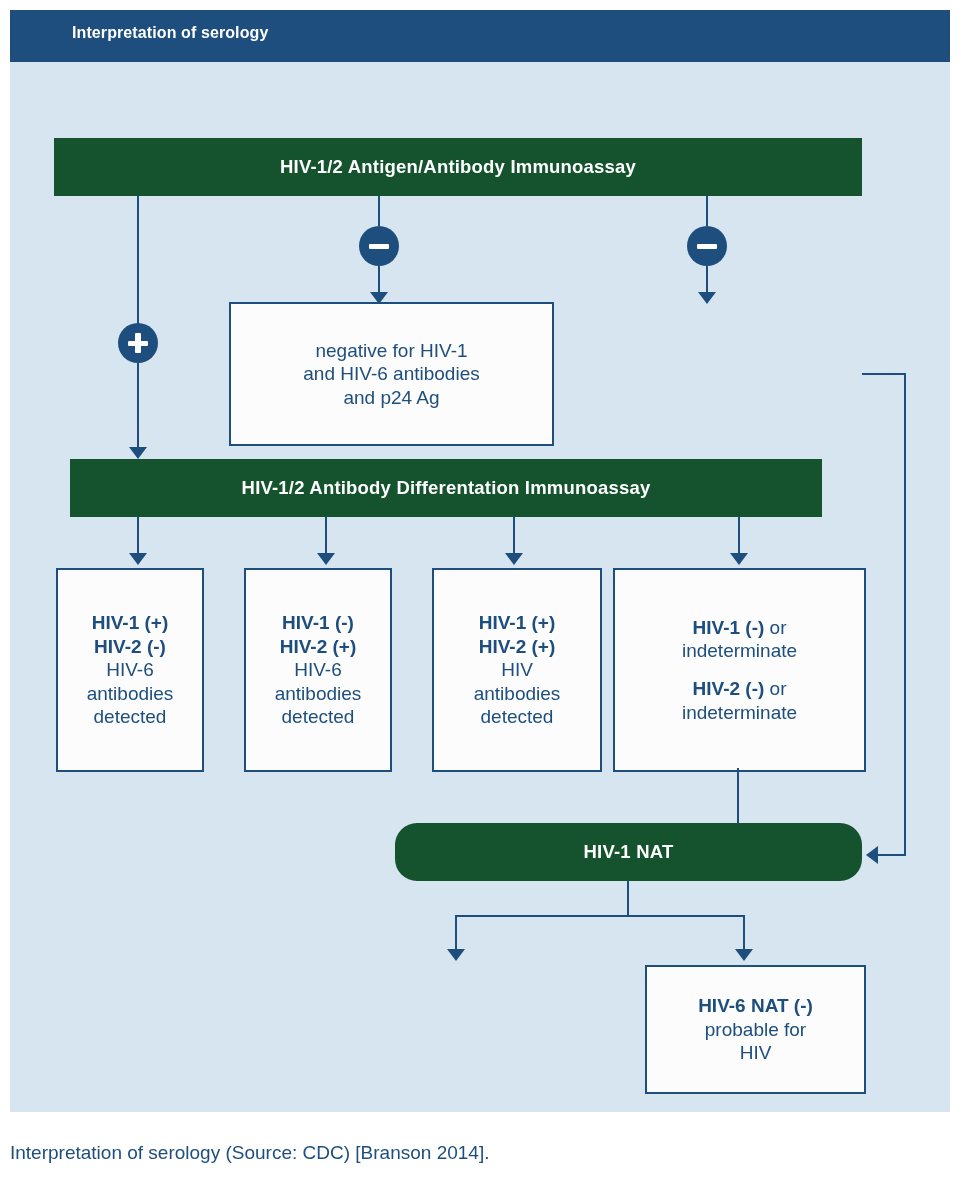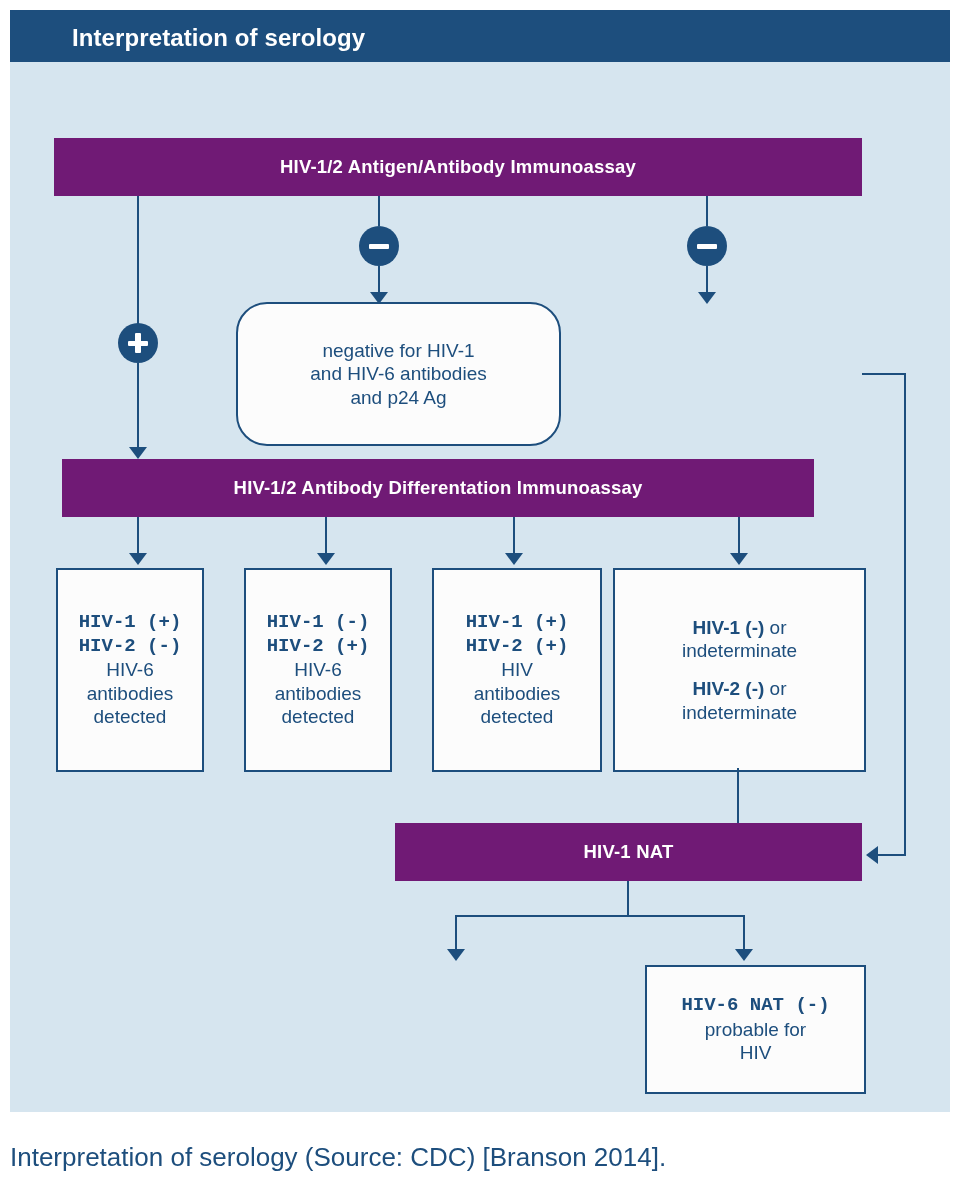--- a/index.html
+++ b/index.html
@@ -16,51 +16,51 @@
   .panel{
     position:absolute;left:10px;top:10px;width:940px;height:1102px;
     background:#d6e5ef;
   }
   .panel-header{
     position:absolute;left:0;top:0;width:940px;height:52px;
     background:#1d4e7d;
   }
   .panel-header-title{
     position:absolute;left:62px;top:14px;
-    font-size:24px;font-weight:bold;color:#ffffff;
+    font-size:16px;font-weight:bold;color:#ffffff;
     letter-spacing:.1px;
   }
 
   
   .source-vert{
     position:absolute;left:-205px;top:862px;
     width:470px;
     font-size:19px;color:#1d4e7d;
     transform:rotate(-90deg);
     transform-origin:center center;
     text-align:center;
     white-space:nowrap;
   }
 
   
   .bar{
-    position:absolute;background:#701a75;
+    position:absolute;background:#14532d;
     color:#ffffff;font-weight:bold;font-size:18.5px;
     display:flex;align-items:center;justify-content:center;
     text-align:left;letter-spacing:.2px;
   }
   .card{
     position:absolute;background:#fcfcfc;
     border:2px solid #1d4e7d;
     display:flex;flex-direction:column;
     align-items:center;justify-content:center;
     text-align:center;color:#1d4e7d;
     font-size:19px;line-height:1.24;
   }
-  .card .b{font-weight:bold;font-family:Liberation Mono, monospace;}
+  .card .b{font-weight:bold;}
   .card .ln{display:block;}
   .gap{height:14px;}
 
   
   .vline{position:absolute;width:2px;background:#1d4e7d;}
   .hline{position:absolute;height:2px;background:#1d4e7d;}
   .arrow-d{
     position:absolute;width:0;height:0;
     border-left:9px solid transparent;
     border-right:9px solid transparent;
@@ -86,21 +86,21 @@
     width:20px;height:5.5px;background:#ffffff;border-radius:1px;
   }
   .badge.plus .glyph::after{
     content:"";position:absolute;left:7.25px;top:0;
     width:5.5px;height:20px;background:#ffffff;border-radius:1px;
   }
 
   
   .caption{
     position:absolute;left:10px;top:1142px;
-    font-size:26px;color:#1d4e7d;
+    font-size:19px;color:#1d4e7d;
   }
 </style>
 </head>
 <body>
 
 <div class="page">
 
   <div class="source-vert">source: www.serology-education.com</div>
 
   <div class="panel">
@@ -124,33 +124,33 @@
     <div class="vline" style="left:368px;top:256px;height:26px;"></div>
     <div class="arrow-d" style="left:360px;top:282px;"></div>
 
     <div class="vline" style="left:696px;top:186px;height:30px;"></div>
     <div class="badge" style="left:677px;top:216px;">
       <span class="glyph"></span>
     </div>
     <div class="vline" style="left:696px;top:256px;height:26px;"></div>
     <div class="arrow-d" style="left:688px;top:282px;"></div>
 
-    <div class="card" style="left:226px;top:292px;width:321px;height:140px;border-radius:31px;">
+    <div class="card" style="left:219px;top:292px;width:321px;height:140px;">
       <span class="ln">negative for HIV-1</span>
       <span class="ln">and HIV-6 antibodies</span>
       <span class="ln">and p24 Ag</span>
     </div>
 
 
     <div class="hline" style="left:852px;top:363px;width:44px;"></div>
     <div class="vline" style="left:894px;top:363px;height:482px;"></div>
     <div class="hline" style="left:868px;top:844px;width:28px;"></div>
     <div class="arrow-l" style="left:856px;top:836px;"></div>
 
-    <div class="bar" style="left:52px;top:449px;width:752px;height:58px;">HIV-1/2 Antibody Differentation Immunoassay</div>
+    <div class="bar" style="left:60px;top:449px;width:752px;height:58px;">HIV-1/2 Antibody Differentation Immunoassay</div>
 
     <div class="vline" style="left:127px;top:507px;height:36px;"></div>
     <div class="arrow-d" style="left:119px;top:543px;"></div>
 
     <div class="vline" style="left:315px;top:507px;height:36px;"></div>
     <div class="arrow-d" style="left:307px;top:543px;"></div>
 
     <div class="vline" style="left:503px;top:507px;height:36px;"></div>
     <div class="arrow-d" style="left:495px;top:543px;"></div>
 
@@ -188,21 +188,21 @@
       <span class="ln">indeterminate</span>
       <span class="gap"></span>
       <span class="ln">
         <b>HIV-2 (-)</b><span> or</span>
       </span>
       <span class="ln">indeterminate</span>
     </div>
 
     <div class="vline" style="left:727px;top:758px;height:65px;"></div>
 
-    <div class="bar" style="left:385px;top:813px;width:467px;height:58px;">HIV-1 NAT</div>
+    <div class="bar" style="left:385px;top:813px;width:467px;height:58px;border-radius:22px;">HIV-1 NAT</div>
 
     <div class="vline" style="left:617px;top:871px;height:34px;"></div>
     <div class="hline" style="left:445px;top:905px;width:290px;"></div>
     <div class="vline" style="left:445px;top:905px;height:34px;"></div>
     <div class="arrow-d" style="left:437px;top:939px;"></div>
     <div class="vline" style="left:733px;top:905px;height:34px;"></div>
     <div class="arrow-d" style="left:725px;top:939px;"></div>
 
 
     <div class="card" style="left:635px;top:955px;width:217px;height:125px;">

